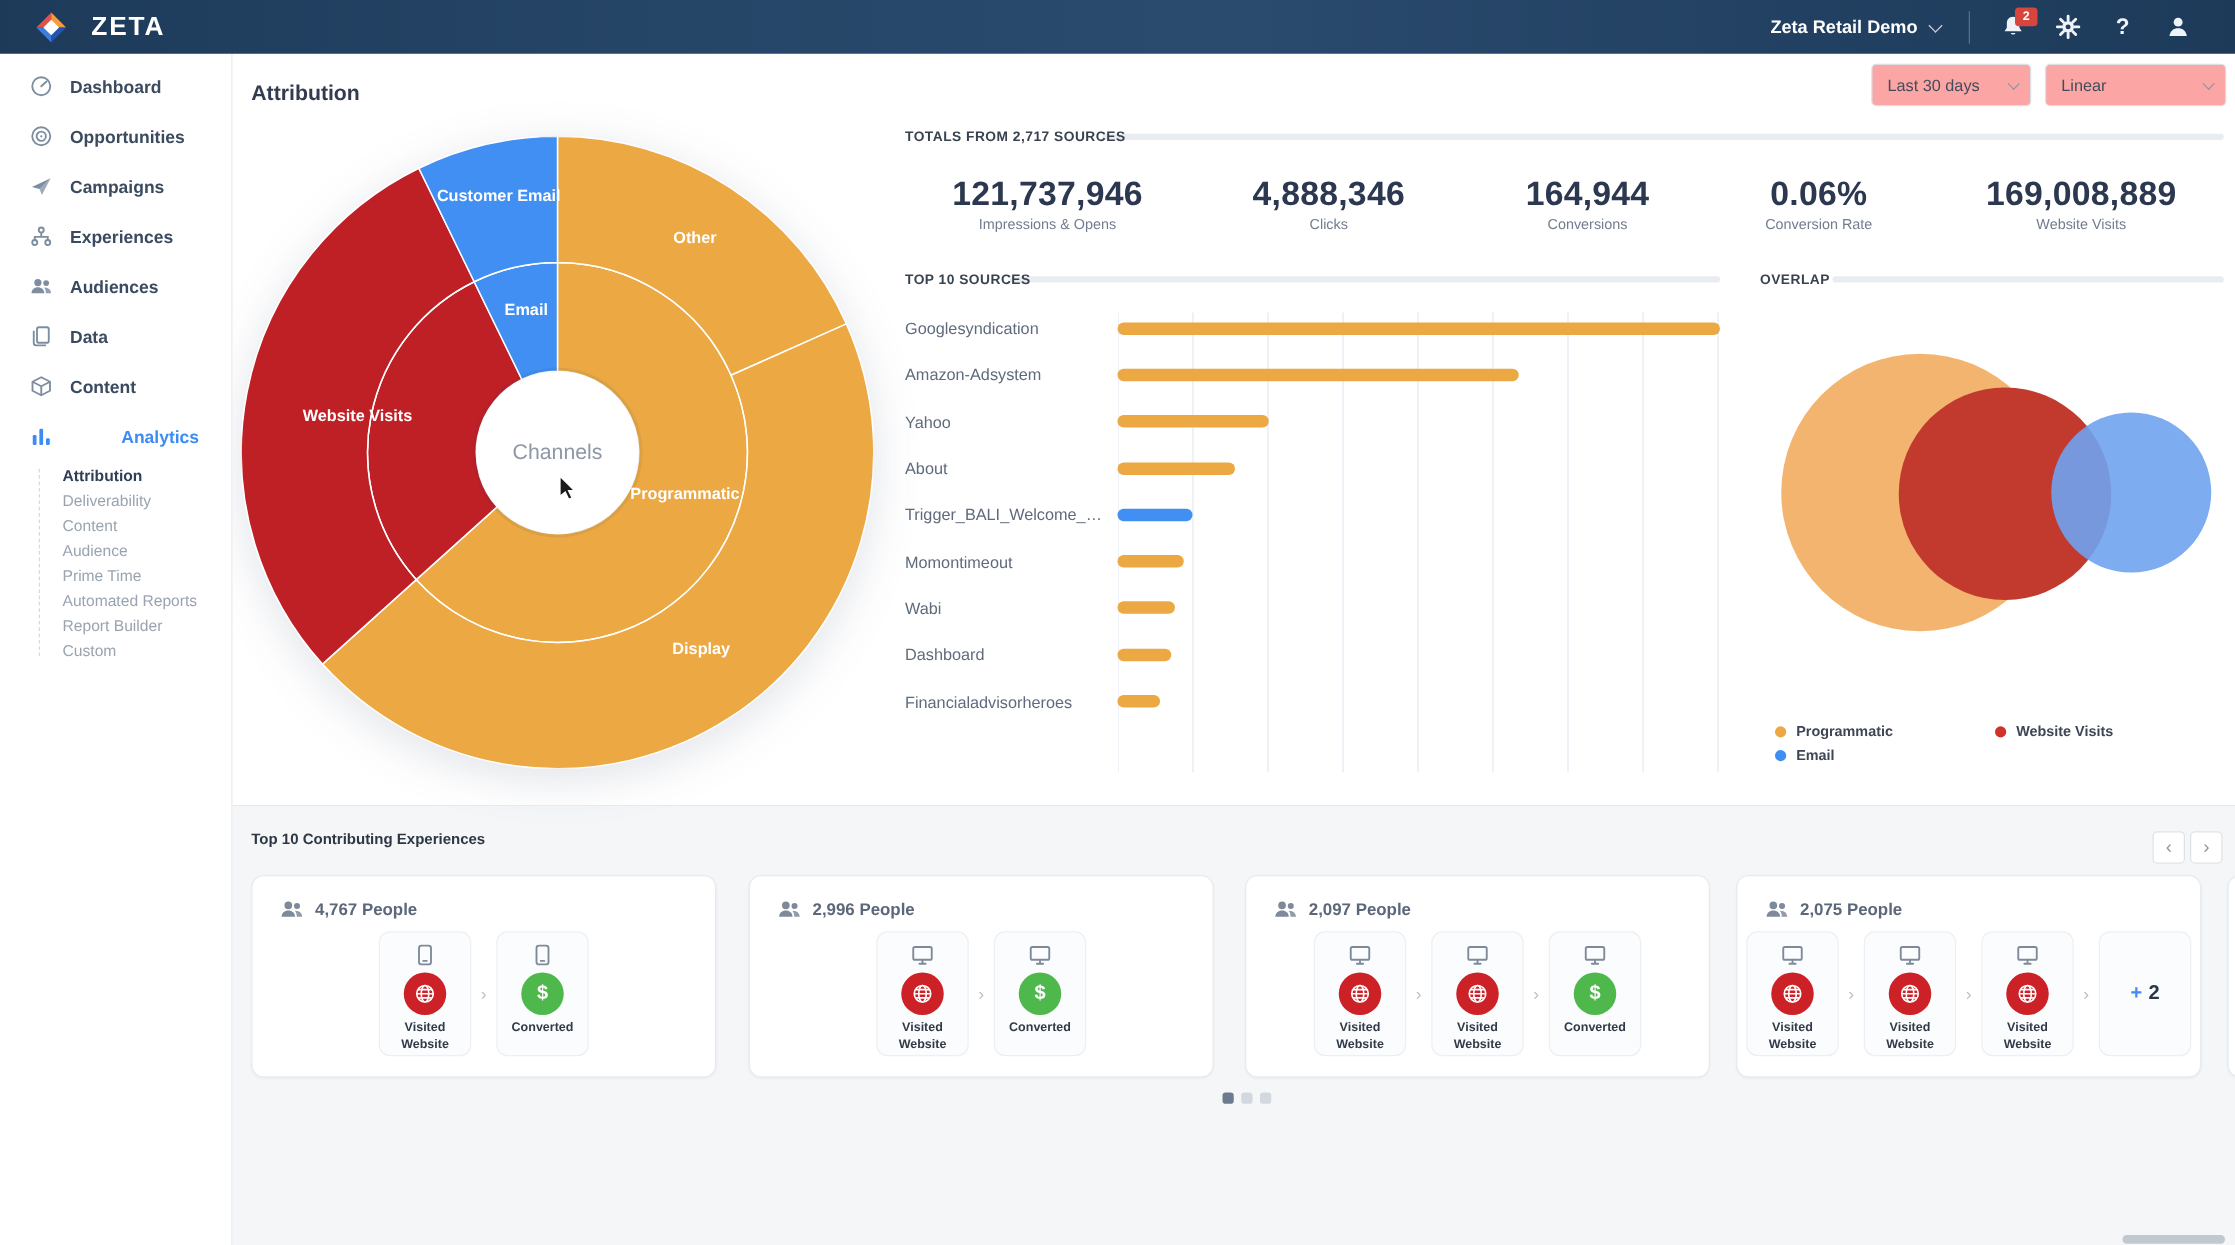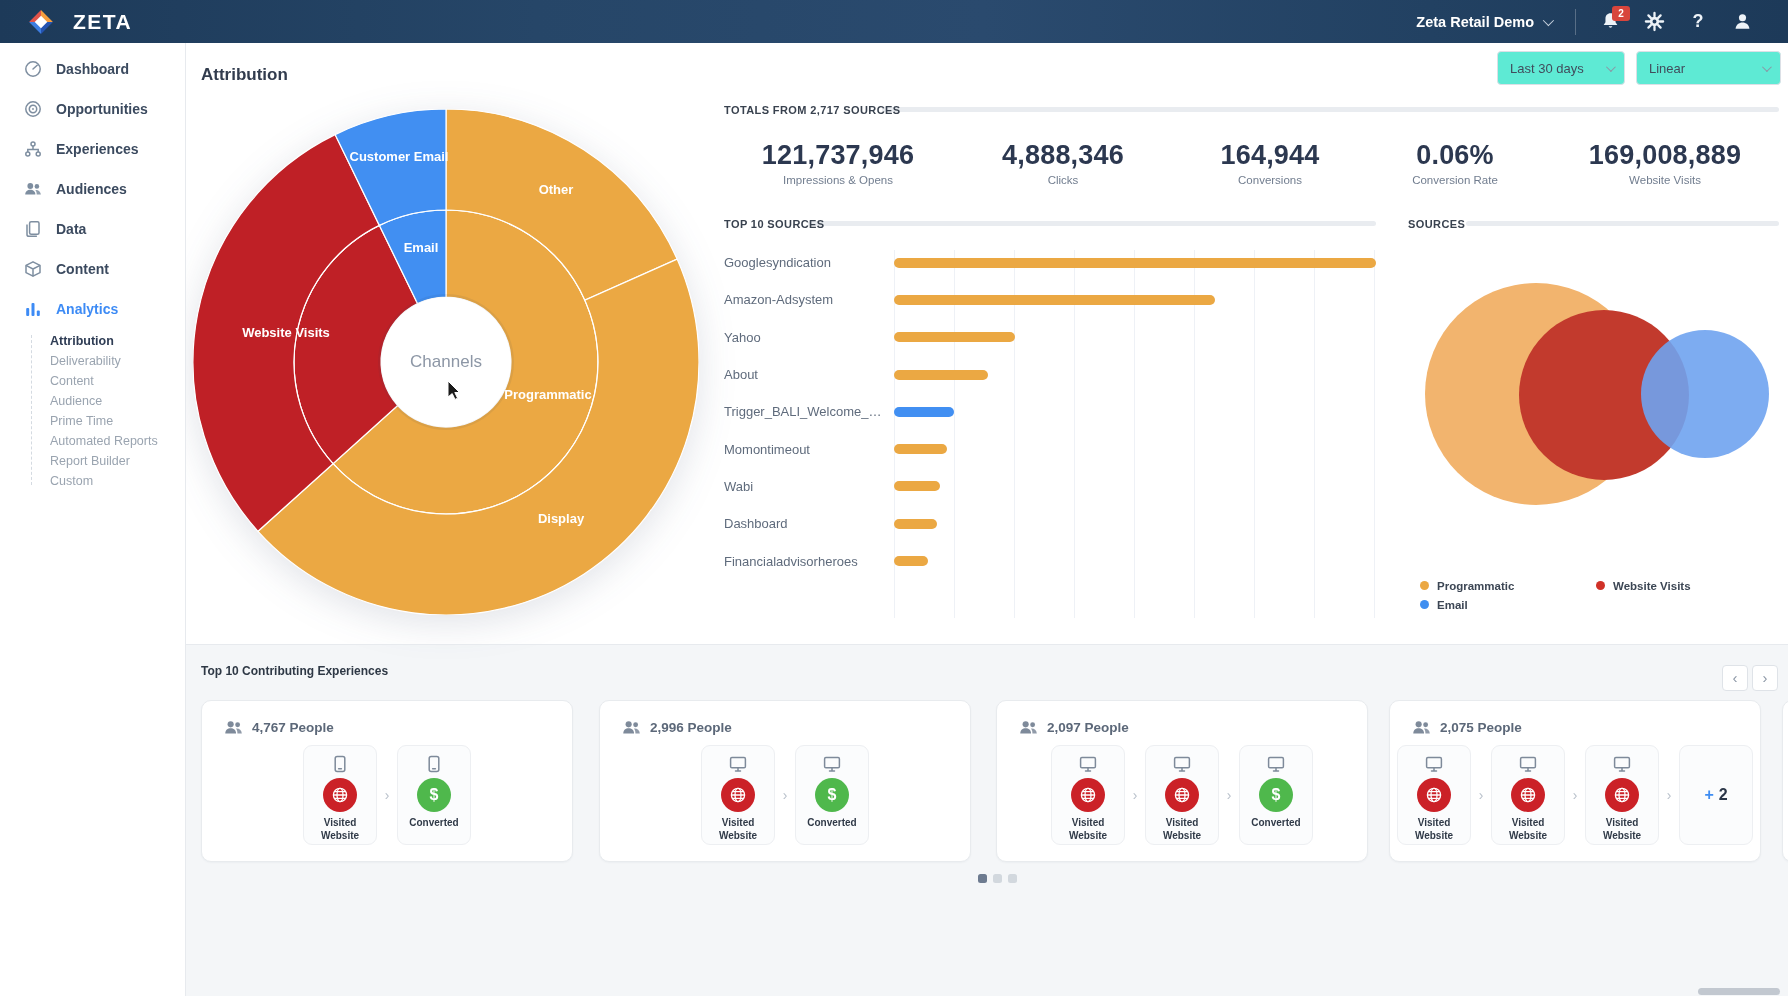--- a/index.html
+++ b/index.html
@@ -23,30 +23,30 @@
   .badge{position:absolute;top:6px;left:24px;min-width:12px;height:15px;padding:0 3px;background:#d8453c;
     border-radius:3px;color:#fff;font-size:10px;font-weight:700;line-height:15px;text-align:center;}
   .help-q{font-size:18px;font-weight:700;color:#eef3f8;}
 
   
   .sidebar{position:absolute;left:0;top:43px;width:185px;height:953px;background:#fff;
     border-right:1px solid #e7eaee;z-index:20;}
   .side-item{display:flex;align-items:center;height:40px;padding-left:24px;cursor:pointer;
     color:#3b4a5f;font-size:14px;font-weight:600;}
   .side-item .ic{width:18px;height:18px;margin-right:14px;color:#7e8ea0;flex:0 0 18px;}
-  .side-item.active{color:#3d8bf5;}
+  .side-item.active{color:#3d8bf5;gap:41px;}
   .side-item.active .ic{color:#3d8bf5;}
   .subnav{position:relative;margin-top:2px;}
   .subnav:before{content:"";position:absolute;left:31px;top:4px;bottom:6px;border-left:1px dashed #d4dae1;}
   .sub-item{height:20px;line-height:20px;padding-left:50px;font-size:12.5px;color:#9aa4b0;cursor:pointer;}
   .sub-item.active{color:#2f3d55;font-weight:700;}
 
   
   .page-title{position:absolute;left:201px;top:54px;font-size:17px;font-weight:700;color:#323c4e;z-index:10;}
-  .select{position:absolute;top:51px;height:32px;background:#5eead4;border:1px solid #dbe0e6;border-radius:4px;
+  .select{position:absolute;top:51px;height:32px;background:#fca5a5;border:1px solid #dbe0e6;border-radius:4px;
     font-size:13px;color:#414c5c;display:flex;align-items:center;padding:0 28px 0 12px;cursor:pointer;z-index:10;}
   .select .chev2{position:absolute;right:11px;width:6px;height:6px;border-right:1.5px solid #8b96a4;
     border-bottom:1.5px solid #8b96a4;transform:rotate(45deg) translateY(-2px);}
   #range-select{left:1497px;width:86px;}
   #model-select{left:1636px;width:103px;}
 
   
   .mini-head{position:absolute;font-size:11px;font-weight:700;color:#39424f;letter-spacing:.4px;z-index:5;}
   .rule{position:absolute;height:5px;border-radius:3px;background:#e9ecf0;z-index:4;}
 
@@ -170,20 +170,27 @@
         </div>
         <div class="side-item">
           <span class="ic"><svg viewBox="0 0 18 18" fill="none" stroke="currentColor" stroke-width="1.5">
               <circle cx="9" cy="9" r="7.2"></circle>
               <circle cx="9" cy="9" r="3.7"></circle>
               <circle cx="9" cy="9" r="0.9" fill="currentColor" stroke="none"></circle>
             </svg></span>
           <span>Opportunities</span>
         </div>
         <div class="side-item">
+          <span class="ic"><svg viewBox="0 0 18 18" fill="currentColor">
+              <path d="M16.5 2.5 L1.5 9.6 L7.6 11.2 Z"></path>
+              <path d="M16.5 2.5 L7.6 11.2 L9.5 16 Z" opacity=".75"></path>
+            </svg></span>
+          <span>Campaigns</span>
+        </div>
+        <div class="side-item">
           <span class="ic"><svg viewBox="0 0 18 18" fill="none" stroke="currentColor" stroke-width="1.5">
               <circle cx="9" cy="4" r="2"></circle>
               <circle cx="3.8" cy="14" r="2"></circle>
               <circle cx="14.2" cy="14" r="2"></circle>
               <path d="M9 6 V9.5 M9 9.5 H3.8 V12 M9 9.5 H14.2 V12"></path>
             </svg></span>
           <span>Experiences</span>
         </div>
         <div class="side-item">
           <span class="ic"><svg viewBox="0 0 18 18" fill="currentColor">
@@ -320,21 +327,21 @@
       <div class="src-row">
         <span class="src-label">Dashboard</span>
         <span class="src-bar" style="width: 43px; background: rgb(235, 168, 67);"></span>
       </div>
       <div class="src-row">
         <span class="src-label">Financialadvisorheroes</span>
         <span class="src-bar" style="width: 34px; background: rgb(235, 168, 67);"></span>
       </div>
     </div>
 
-  <div class="mini-head" style="left:1408px;top:218px;">SOURCES</div>
+  <div class="mini-head" style="left:1408px;top:218px;">OVERLAP</div>
   <div class="rule" style="left:1466px;top:221px;width:313px;"></div>
   <svg id="venn" width="372" height="312">
       <circle cx="128" cy="146" r="111" fill="#f2b46e"></circle>
       <circle cx="196" cy="147" r="85" fill="#c23a2d"></circle>
       <circle cx="297" cy="146" r="64" fill="#6fa3ef" fill-opacity="0.9"></circle>
     </svg>
   <div id="venn-legend">
       <div class="leg-item">
         <span class="leg-dot" style="background: rgb(235, 168, 67);"></span>
         <span>Programmatic</span>

